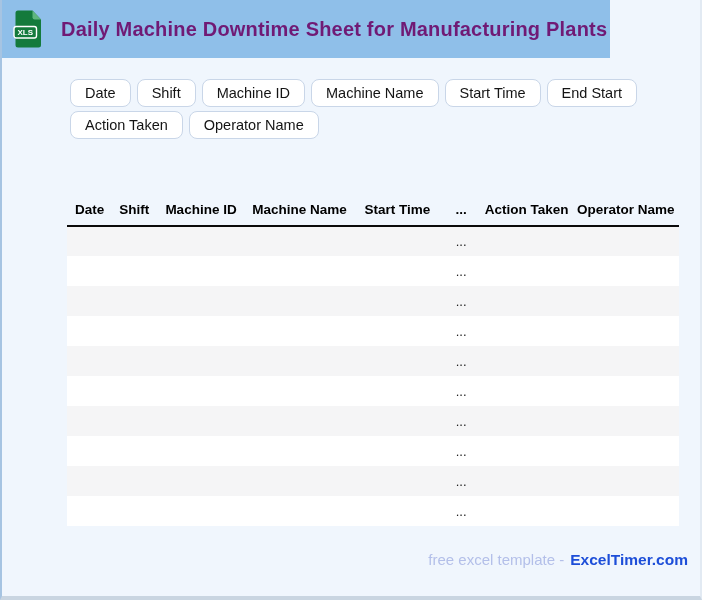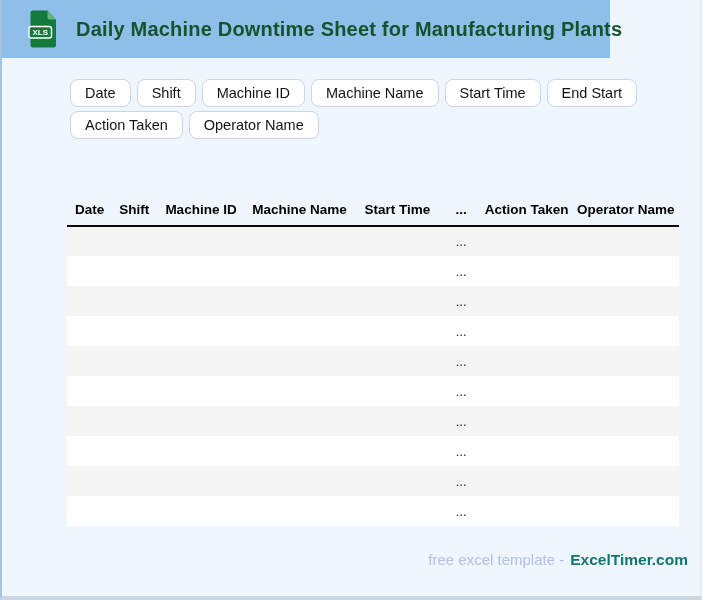--- a/index.html
+++ b/index.html
@@ -13,23 +13,23 @@
     border-right:2px solid #E2EAF3;
     border-bottom:4px solid #C9D5E1;
     overflow:hidden;
   }
 
   .banner {
     position:absolute; top:0; left:0; width:608px; height:58px;
     background:#8FBFE9;
     display:flex; align-items:center;
   }
-  .banner-icon { margin-left:26px; display:flex; align-items:center; }
+  .banner-icon { margin-left:11px; display:flex; align-items:center; }
   .banner-title {
-    color:#14532d; font-size:20px; font-weight:bold;
+    color:#701a75; font-size:20px; font-weight:bold;
     margin-left:18px; letter-spacing:0.2px; white-space:nowrap;
   }
 
   .chips { position:absolute; top:79px; left:68px; }
   .chip-row { display:flex; gap:6px; margin-bottom:4px; }
   .chip {
     background:#FFFFFF; border:1px solid #C9D6E8; border-radius:8px;
     height:28px; padding:0 14px; display:flex; align-items:center;
     font-size:14.5px; color:#141414; white-space:nowrap;
   }
@@ -43,21 +43,21 @@
   }
   tbody td { height:30px; text-align:center; font-size:13px; color:#222; }
   tbody tr:nth-child(odd)  { background:#F5F5F6; }
   tbody tr:nth-child(even) { background:#FFFFFF; }
 
   .footer {
     position:absolute; top:551px; right:12px;
     font-size:15px; color:#B3BFE9; white-space:nowrap;
   }
   .footer .brand {
-    font-weight:bold; color:#0f766e; font-size:15.5px;
+    font-weight:bold; color:#1d4ed8; font-size:15.5px;
     text-decoration:none; margin-left:6px; cursor:pointer;
   }
 </style>
 </head>
 <body>
 
 <div class="page">
 
   <div class="banner">
     <span class="banner-icon">

